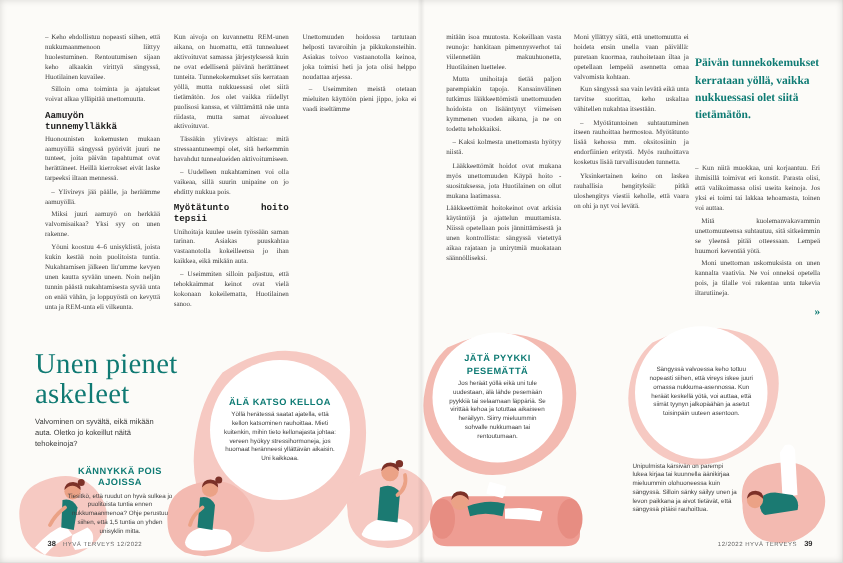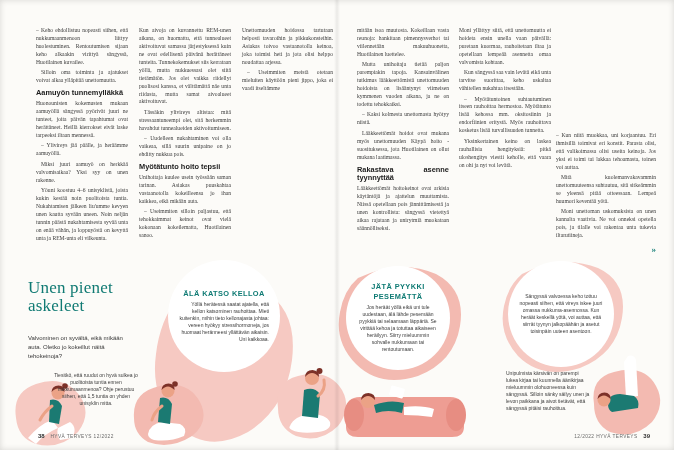--- a/index.html
+++ b/index.html
@@ -6,53 +6,53 @@
   html,body { width:674px; height:450px; }
   body { background:#dedad3; font-family:"Liberation Serif", serif; }
   .spread { position:relative; width:674px; height:450px; background:#fcfbf8; overflow:hidden;
             box-shadow: inset 0 0 6px rgba(0,0,0,.15); }
   .fold { position:absolute; left:334px; top:0; width:6px; height:100%;
           background:linear-gradient(90deg, rgba(0,0,0,0), rgba(0,0,0,.07), rgba(0,0,0,0)); }
 
   .col { position:absolute; font-size:5.6px; line-height:1.42; color:#3c3c3c; text-align:justify; }
   .col p { margin-bottom:2.5px; }
   .col p.ind { text-indent:5px; }
-  .colhead { font-family:Liberation Sans, sans-serif; font-weight:bold; font-size:7.4px;
+  .colhead { font-family:Liberation Mono, monospace; font-weight:bold; font-size:7.4px;
              color:#1d1d1d; margin:4px 0 2.5px; line-height:1.15; }
 
   .colA { left:36px;  top:27px; width:92px; }
   .colB { left:139px; top:27px; width:92px; }
   .colC { left:242px; top:27px; width:91px; }
   .colD { left:357px; top:27px; width:92px; }
   .colE { left:459px; top:27px; width:92px; }
   .colF { left:556px; top:132px; width:100px; }
 
   .quote { position:absolute; left:556px; top:44px; width:102px;
            font-family:"Liberation Serif", serif; font-weight:bold; font-size:9.2px;
            line-height:1.5; color:#0f7b74; text-align:left; }
   .jump { text-align:right; color:#0f7b74; font-weight:bold; font-size:9px; margin-top:2px; }
 
   .feature-title { position:absolute; left:28px; top:279px; width:138px;
-                   font-family:"Liberation Serif", serif; font-size:17px; line-height:1.05;
+                   font-family:"Liberation Serif", serif; font-size:23px; line-height:1.05;
                    color:#107a73; letter-spacing:.2px; }
   .feature-intro { position:absolute; left:28px; top:334px; width:96px;
                    font-family:"Liberation Sans", sans-serif; font-size:6px; line-height:1.5;
                    color:#3a3a3a; }
 
   .tip-head { font-family:"Liberation Sans", sans-serif; font-weight:bold; font-size:7.4px;
               letter-spacing:.4px; color:#0f7b74; line-height:1.25; margin-bottom:3px;
               text-transform:uppercase; }
   .tip-body { font-family:"Liberation Sans", sans-serif; font-size:5px; line-height:1.42; color:#3c3c3c; }
 
   .tip-block { position:absolute; text-align:center; }
   .tip-phone { left:52px; top:372px; width:88px; }
   .tip-circle { position:absolute; background:#ffffff; border-radius:50%;
                 display:flex; flex-direction:column; align-items:center; justify-content:center;
                 text-align:center; padding:11px; }
-  .tip-clock   { left:168px; top:260px; width:112px; height:112px;text-align:right; }
+  .tip-clock   { left:168px; top:288px; width:112px; height:112px; }
   .tip-laundry { left:346px; top:266px; width:104px; height:104px; }
   .tip-pillow  { left:508px; top:261px; width:106px; height:106px; }
   .tip-book-head { position:absolute; left:436px; top:376px; width:66px; text-align:center; }
   .tip-book-body { position:absolute; left:506px; top:370px; width:84px; text-align:left; }
 
   .illus { position:absolute; }
   .footer { position:absolute; top:433px; font-family:"Liberation Sans", sans-serif;
             font-size:4.8px; color:#6a6a6a; letter-spacing:.4px; }
   .footer .pagenum { font-weight:bold; color:#2f2f2f; font-size:6px; letter-spacing:0; }
   .footer-left { left:36px; }
@@ -86,31 +86,31 @@
   <div class="col colC">
     <p>Unettomuuden hoidossa tartutaan helposti tavaroihin ja pikkukonsteihin. Asiakas toivoo vastaanotolla keinoa, joka toimisi heti ja jota olisi helppo noudattaa arjessa.</p>
     <p class="ind">– Useimmiten meistä otetaan mieluiten käyttöön pieni jippo, joka ei vaadi itseltämme</p>
   </div>
 
   <div class="col colD">
     <p>mitään isoa muutosta. Kokeillaan vasta reunoja: hankitaan pimennysverhot tai viilennetään makuuhuonetta, Huotilainen luettelee.</p>
     <p class="ind">Mutta unihoitaja tietää paljon parempiakin tapoja. Kansainvälinen tutkimus lääkkeettömistä unettomuuden hoidoista on lisääntynyt viimeisen kymmenen vuoden aikana, ja ne on todettu tehokkaiksi.</p>
     <p class="ind">– Kaksi kolmesta unettomasta hyötyy niistä.</p>
     <p class="ind">Lääkkeettömät hoidot ovat mukana myös unettomuuden Käypä hoito -suosituksessa, jota Huotilainen on ollut mukana laatimassa.</p>
-    <h3 class="colhead">Rakastava asenne tyynnyttää</h3>
     <p>Lääkkeettömät hoitokeinot ovat arkisia käytäntöjä ja ajattelun muuttamista. Niissä opetellaan pois jännittämisestä ja unen kontrollista: sängyssä vietettyä aikaa rajataan ja unirytmiä muokataan säännölliseksi.</p>
   </div>
 
   <div class="col colE">
     <p>Moni yllättyy siitä, että unettomuutta ei hoideta ensin unella vaan päivällä: puretaan kuormaa, rauhoitetaan iltaa ja opetellaan lempeää asennetta omaa valvomista kohtaan.</p>
     <p class="ind">Kun sängyssä saa vain levätä eikä unta tarvitse suorittaa, keho uskaltaa vähitellen nukahtaa itsestään.</p>
     <p class="ind">– Myötätuntoinen suhtautuminen itseen rauhoittaa hermostoa. Myötätunto lisää kehossa mm. oksitosiinin ja endorfiinien eritystä. Myös rauhoittava kosketus lisää turvallisuuden tunnetta.</p>
     <p class="ind">Yksinkertainen keino on laskea rauhallisia hengityksiä: pitkä uloshengitys viestii keholle, että vaara on ohi ja nyt voi levätä.</p>
   </div>
 
+  <div class="quote">Päivän tunnekokemukset kerrataan yöllä, vaikka nukkuessasi olet siitä tietämätön.</div>
 
   <div class="col colF">
     <p>– Kun niitä muokkaa, uni korjaantuu. Eri ihmisillä toimivat eri konstit. Parasta olisi, että valikoimassa olisi useita keinoja. Jos yksi ei toimi tai lakkaa tehoamasta, toinen voi auttaa.</p>
     <p class="ind">Mitä kuolemanvakavammin unettomuuteensa suhtautuu, sitä sitkeämmin se yleensä pitää otteessaan. Lempeä huumori keventää yötä.</p>
     <p class="ind">Moni unettoman uskomuksista on unen kannalta vaativia. Ne voi onneksi opetella pois, ja tilalle voi rakentaa unta tukevia iltarutiineja.</p>
     <div class="jump">»</div>
   </div>
 
   <div class="illus" style="left:148px;top:268px;width:150px;height:182px">
     <svg width="150" height="182" viewBox="0 0 150 182">
@@ -185,20 +185,21 @@
       <path d="M26 66 Q26 56 38 56 L52 58 Q58 62 56 70 L30 74 Q26 72 26 66Z" fill="#1b7a72"></path>
       <circle cx="22" cy="62" r="6.5" fill="#eba286"></circle>
       <path d="M15.5 61 Q16 54.5 22.5 54.5 Q29 55 28.5 61 Q25 57.5 22 57.5 Q18.5 57.5 15.5 61Z" fill="#7c3128"></path>
     </svg>
   </div>
 
   <div class="feature-title">Unen pienet askeleet</div>
   <div class="feature-intro">Valvominen on syvältä, eikä mikään auta. Oletko jo kokeillut näitä tehokeinoja?</div>
 
   <div class="tip-block tip-phone">
+    <div class="tip-head">KÄNNYKKÄ POIS AJOISSA</div>
     <div class="tip-body">Tiesitkö, että ruudut on hyvä sulkea jo puolitoista tuntia ennen nukkumaanmenoa? Ohje perustuu siihen, että 1,5 tuntia on yhden unisyklin mitta.</div>
   </div>
 
   <div class="tip-circle tip-clock">
     <div class="tip-head">ÄLÄ KATSO KELLOA</div>
     <div class="tip-body">Yöllä herätessä saatat ajatella, että kellon katsominen rauhoittaa. Mieti kuitenkin, mihin tieto kellonajasta johtaa: vereen hyökyy stressihormoneja, jos huomaat heränneesi yllättävän aikaisin. Uni kaikkoaa.</div>
   </div>
 
   <div class="tip-circle tip-laundry">
     <div class="tip-head">JÄTÄ PYYKKI PESEMÄTTÄ</div>

